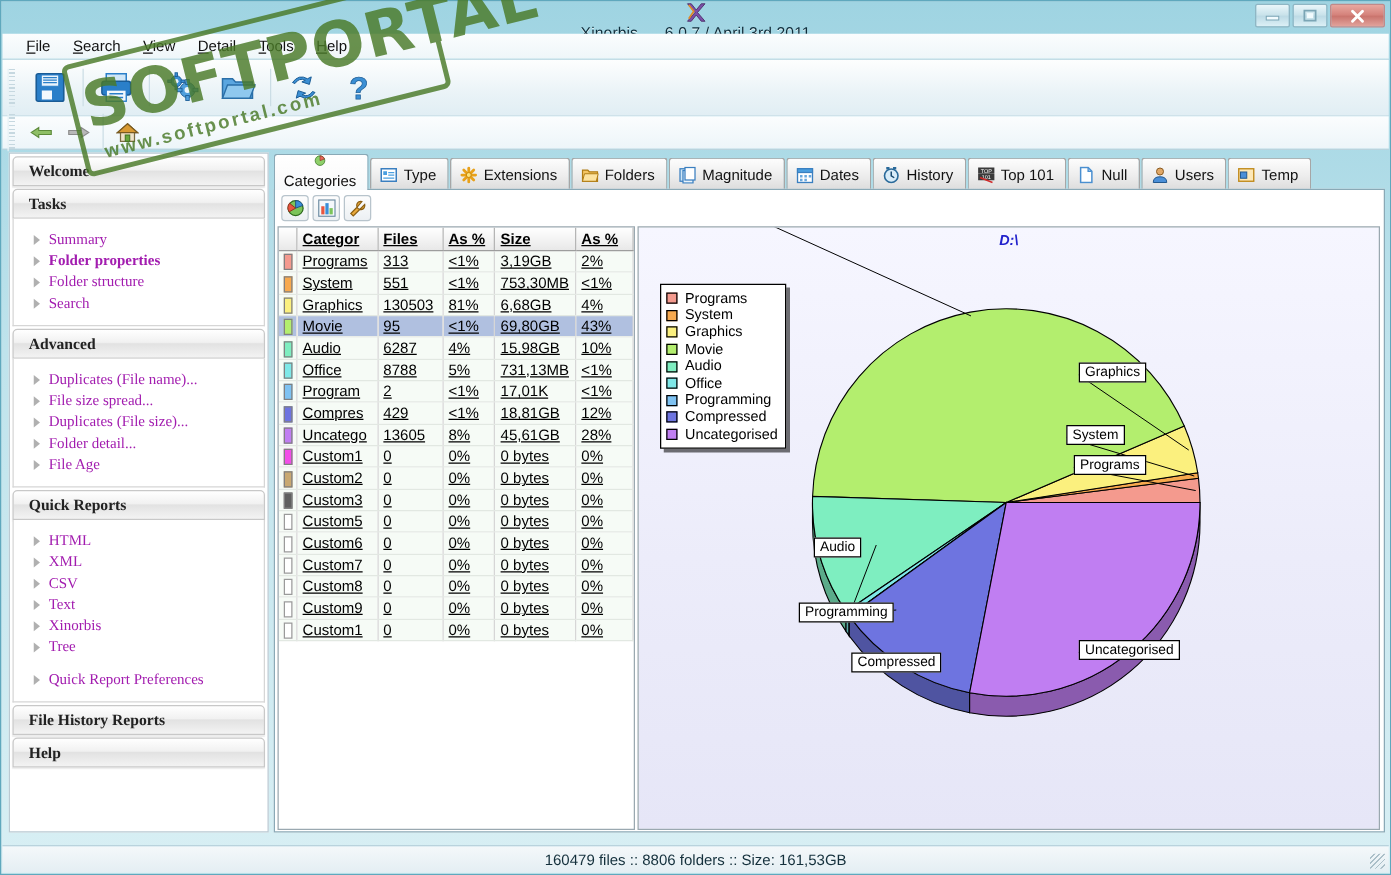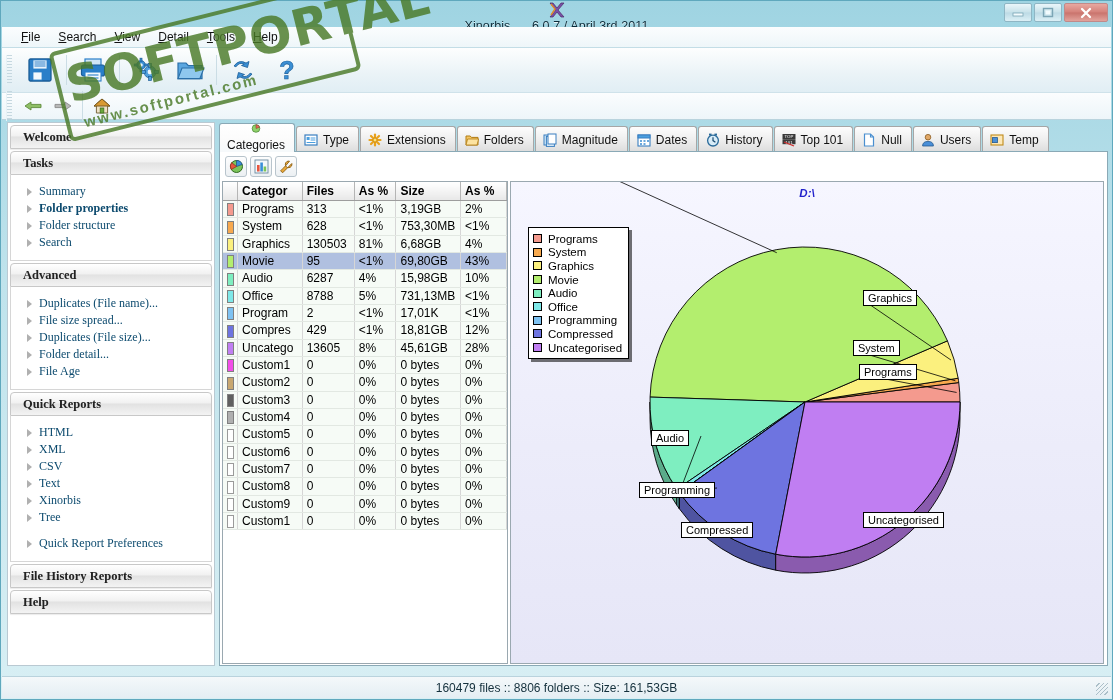--- a/index.html
+++ b/index.html
@@ -104,21 +104,21 @@
     background:linear-gradient(to bottom,#ffffff 0%,#f1f1f1 45%,#e2e2e2 50%,#f3f3f3 100%);
     border:1px solid #c8c8c8;
     border-radius:4px 4px 0 0;
     margin:2px 2px 0 2px;
     cursor:pointer;
     box-shadow:0 1px 1px rgba(0,0,0,.08);
   }
   .sb-group { margin:0 2px; border:1px solid #d6d6d6; border-top:none; background:#fff; padding:8px 0 9px 0; }
   .sb-item {
     display:flex; align-items:center; height:17px; padding-left:16px;
-    font-size:12px; color:#0c4a6e; cursor:pointer; white-space:nowrap;
+    font-size:12px; color:#a21caf; cursor:pointer; white-space:nowrap;
   }
   .sb-item .tri {
     width:0;height:0;border-left:5px solid #b0b0b0;
     border-top:4px solid transparent;border-bottom:4px solid transparent;
     margin-right:7px; flex:none;
   }
   .sb-item.bold { font-weight:bold; }
   .sb-spacer { height:9px; }
 
   
@@ -159,21 +159,21 @@
     width:22px; height:21px; border:1px solid #b8c4cc; border-radius:3px;
     background:linear-gradient(to bottom,#fdfdfd,#ecf0f3);
     display:flex; align-items:center; justify-content:center; cursor:pointer;
   }
 
   
   .tablewrap {
     position:absolute; left:2px; top:29px; width:286px; height:483px;
     border:1px solid #9aa8b0; background:#fff; overflow:hidden;
   }
-  table.cats { border-collapse:collapse; width:100%; font-size:12px; table-layout:fixed; }
+  table.cats { border-collapse:collapse; width:100%; font-size:12px; table-layout:fixed;text-decoration:underline; }
   table.cats th {
     background:linear-gradient(to bottom,#ffffff,#f4f4f4 50%,#e8e8e8);
     border-right:1px solid #b5b5b5; border-bottom:1px solid #9d9d9d;
     font-weight:bold; text-align:left; padding:2px 4px; height:18px;
     color:#000; font-size:12px; white-space:nowrap; overflow:hidden;
     cursor:pointer;
   }
   table.cats td {
     border-right:1px solid #d6d6d6; border-bottom:1px solid #e2e8e2;
     padding:1px 4px; height:16.5px; white-space:nowrap; overflow:hidden;
@@ -620,21 +620,21 @@
                 <td class="swc"><span class="chip" style="background:#f49a8e"></span></td>
                 <td>Programs</td>
                 <td>313</td>
                 <td>&lt;1%</td>
                 <td>3,19GB</td>
                 <td>2%</td>
               </tr>
               <tr>
                 <td class="swc"><span class="chip" style="background:#f7a94e"></span></td>
                 <td>System</td>
-                <td>628</td>
+                <td>551</td>
                 <td>&lt;1%</td>
                 <td>753,30MB</td>
                 <td>&lt;1%</td>
               </tr>
               <tr>
                 <td class="swc"><span class="chip" style="background:#fbf07e"></span></td>
                 <td>Graphics</td>
                 <td>130503</td>
                 <td>81%</td>
                 <td>6,68GB</td>
@@ -700,28 +700,20 @@
                 <td class="swc"><span class="chip" style="background:#c9a871"></span></td>
                 <td>Custom2</td>
                 <td>0</td>
                 <td>0%</td>
                 <td>0 bytes</td>
                 <td>0%</td>
               </tr>
               <tr>
                 <td class="swc"><span class="chip" style="background:#606060"></span></td>
                 <td>Custom3</td>
-                <td>0</td>
-                <td>0%</td>
-                <td>0 bytes</td>
-                <td>0%</td>
-              </tr>
-              <tr>
-                <td class="swc"><span class="chip" style="background:#b0b0b0"></span></td>
-                <td>Custom4</td>
                 <td>0</td>
                 <td>0%</td>
                 <td>0 bytes</td>
                 <td>0%</td>
               </tr>
               <tr>
                 <td class="swc"><span class="chip empty" style="background:#ffffff"></span></td>
                 <td>Custom5</td>
                 <td>0</td>
                 <td>0%</td>

